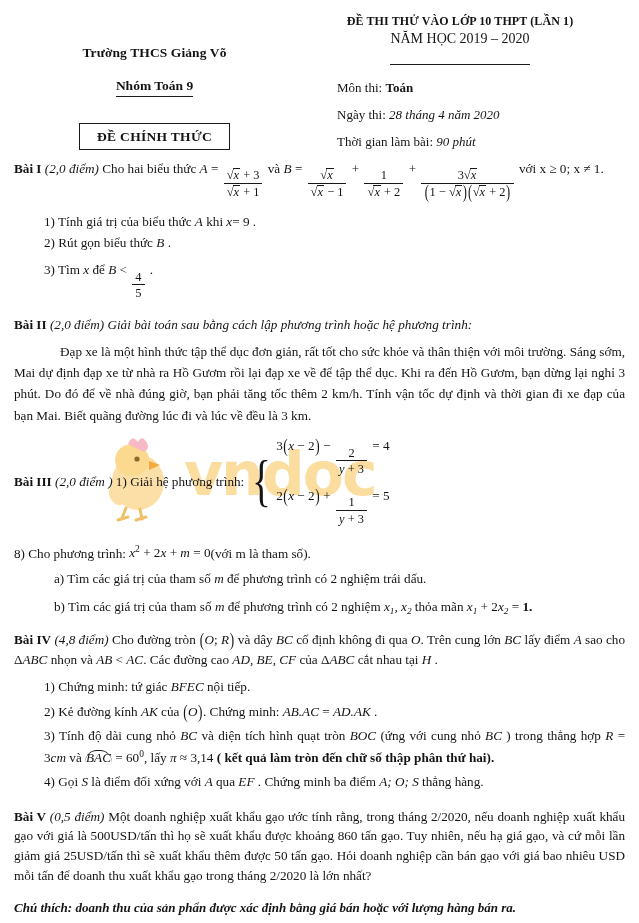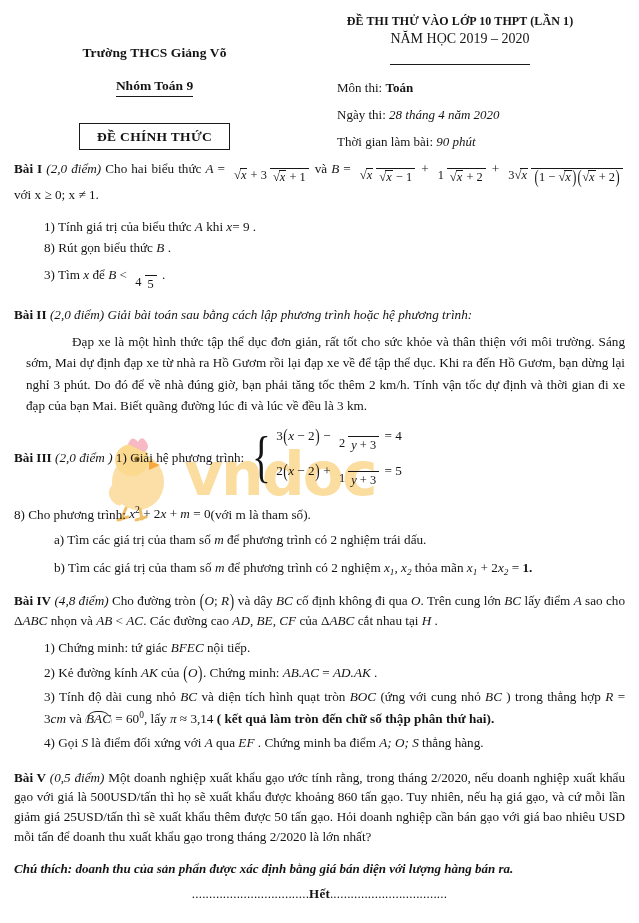--- a/index.html
+++ b/index.html
@@ -112,40 +112,41 @@
   .pts { font-style: italic; }
   .sub {
     margin-left: 30px;
     margin-top: 12px;
     line-height: 1.55;
   }
   .sub2 {
     margin-left: 40px;
     margin-top: 8px;
   }
-  .indent-para { text-indent: 46px; line-height: 1.62; margin-left: 12px; }
+  .indent-para { text-indent: 46px; line-height: 1.62; }
   .mi { font-style: italic; font-family: "Liberation Serif", serif; }
   .note {
     font-weight: bold;
     font-style: italic;
     margin-top: 14px;
     font-size: 13px;
   }
   .het {
     text-align: center;
     margin-top: 9px;
     font-size: 13px;
     letter-spacing: .2px;
   }
   .het b { font-weight: bold; }
 
   
   .frac {
     display: inline-flex;
-    align-items: flex-start;
+    flex-direction: column;
+    align-items: center;
     vertical-align: -0.52em;
     margin: 0 2px;
     font-size: .94em;
   }
   .frac > .num { padding: 0 3px 0px 3px; line-height: 1.18; }
   .frac > .den { padding: 1px 3px 0 3px; line-height: 1.18; border-top: 1.1px solid #171717; }
   .sq {
     display: inline-block;
     border-top: 1px solid #171717;
     padding: 0 1px 0 1px;
@@ -263,21 +264,21 @@
     </div>
 
     <div class="sub">
       <div>
         <span>1)  Tính giá trị của biểu thức</span>
         <span class="mi">A</span>
         <span>khi</span>
         <span class="mi">x</span><span>= 9 .</span>
       </div>
       <div>
-        <span>8)  Rút gọn biểu thức</span> <span class="mi">B</span> .
+        <span>2)  Rút gọn biểu thức</span> <span class="mi">B</span> .
       </div>
       <div style="margin-top:7px">
         <span>3)  Tìm</span>
         <span class="mi">x</span>
         <span>để</span>
         <span class="mi">B</span> &lt;
         <span class="frac">
             <span class="num">4</span>
             <span class="den">5</span>
           </span> .
@@ -362,20 +363,20 @@
         <span>4) Gọi</span> <span class="mi">S</span> <span>là điểm đối xứng với</span> <span class="mi">A</span> <span>qua</span> <span class="mi">EF</span> . <span>Chứng minh ba điểm</span> <span class="mi">A; O; S</span> <span>thẳng hàng.</span>
       </div>
     </div>
 
     <div class="bai" style="margin-top:14px">
       <span class="bai-label">Bài V</span>
       <span class="pts">(0,5 điểm)</span>
       <span>Một doanh nghiệp xuất khẩu gạo ước tính rằng, trong tháng 2/2020, nếu doanh nghiệp xuất khẩu gạo với giá là 500USD/tấn thì họ sẽ xuất khẩu được khoảng 860 tấn gạo. Tuy nhiên, nếu hạ giá gạo, và cứ mỗi lần giảm giá 25USD/tấn thì sẽ xuất khẩu thêm được 50 tấn gạo. Hỏi doanh nghiệp cần bán gạo với giá bao nhiêu USD mỗi tấn để doanh thu xuất khẩu gạo trong tháng 2/2020 là lớn nhất?</span>
     </div>
 
-    <div class="note">Chú thích: doanh thu của sản phẩn được xác định bằng giá bán diện với lượng hàng bán ra.</div>
+    <div class="note">Chú thích: doanh thu của sản phẩn được xác định bằng giá bán hoặc với lượng hàng bán ra.</div>
 
     <div class="het">
       <span>..................................</span><b>Hết</b><span>..................................</span>
     </div>
 
   </div>
 </div>
 
 </body></html>

